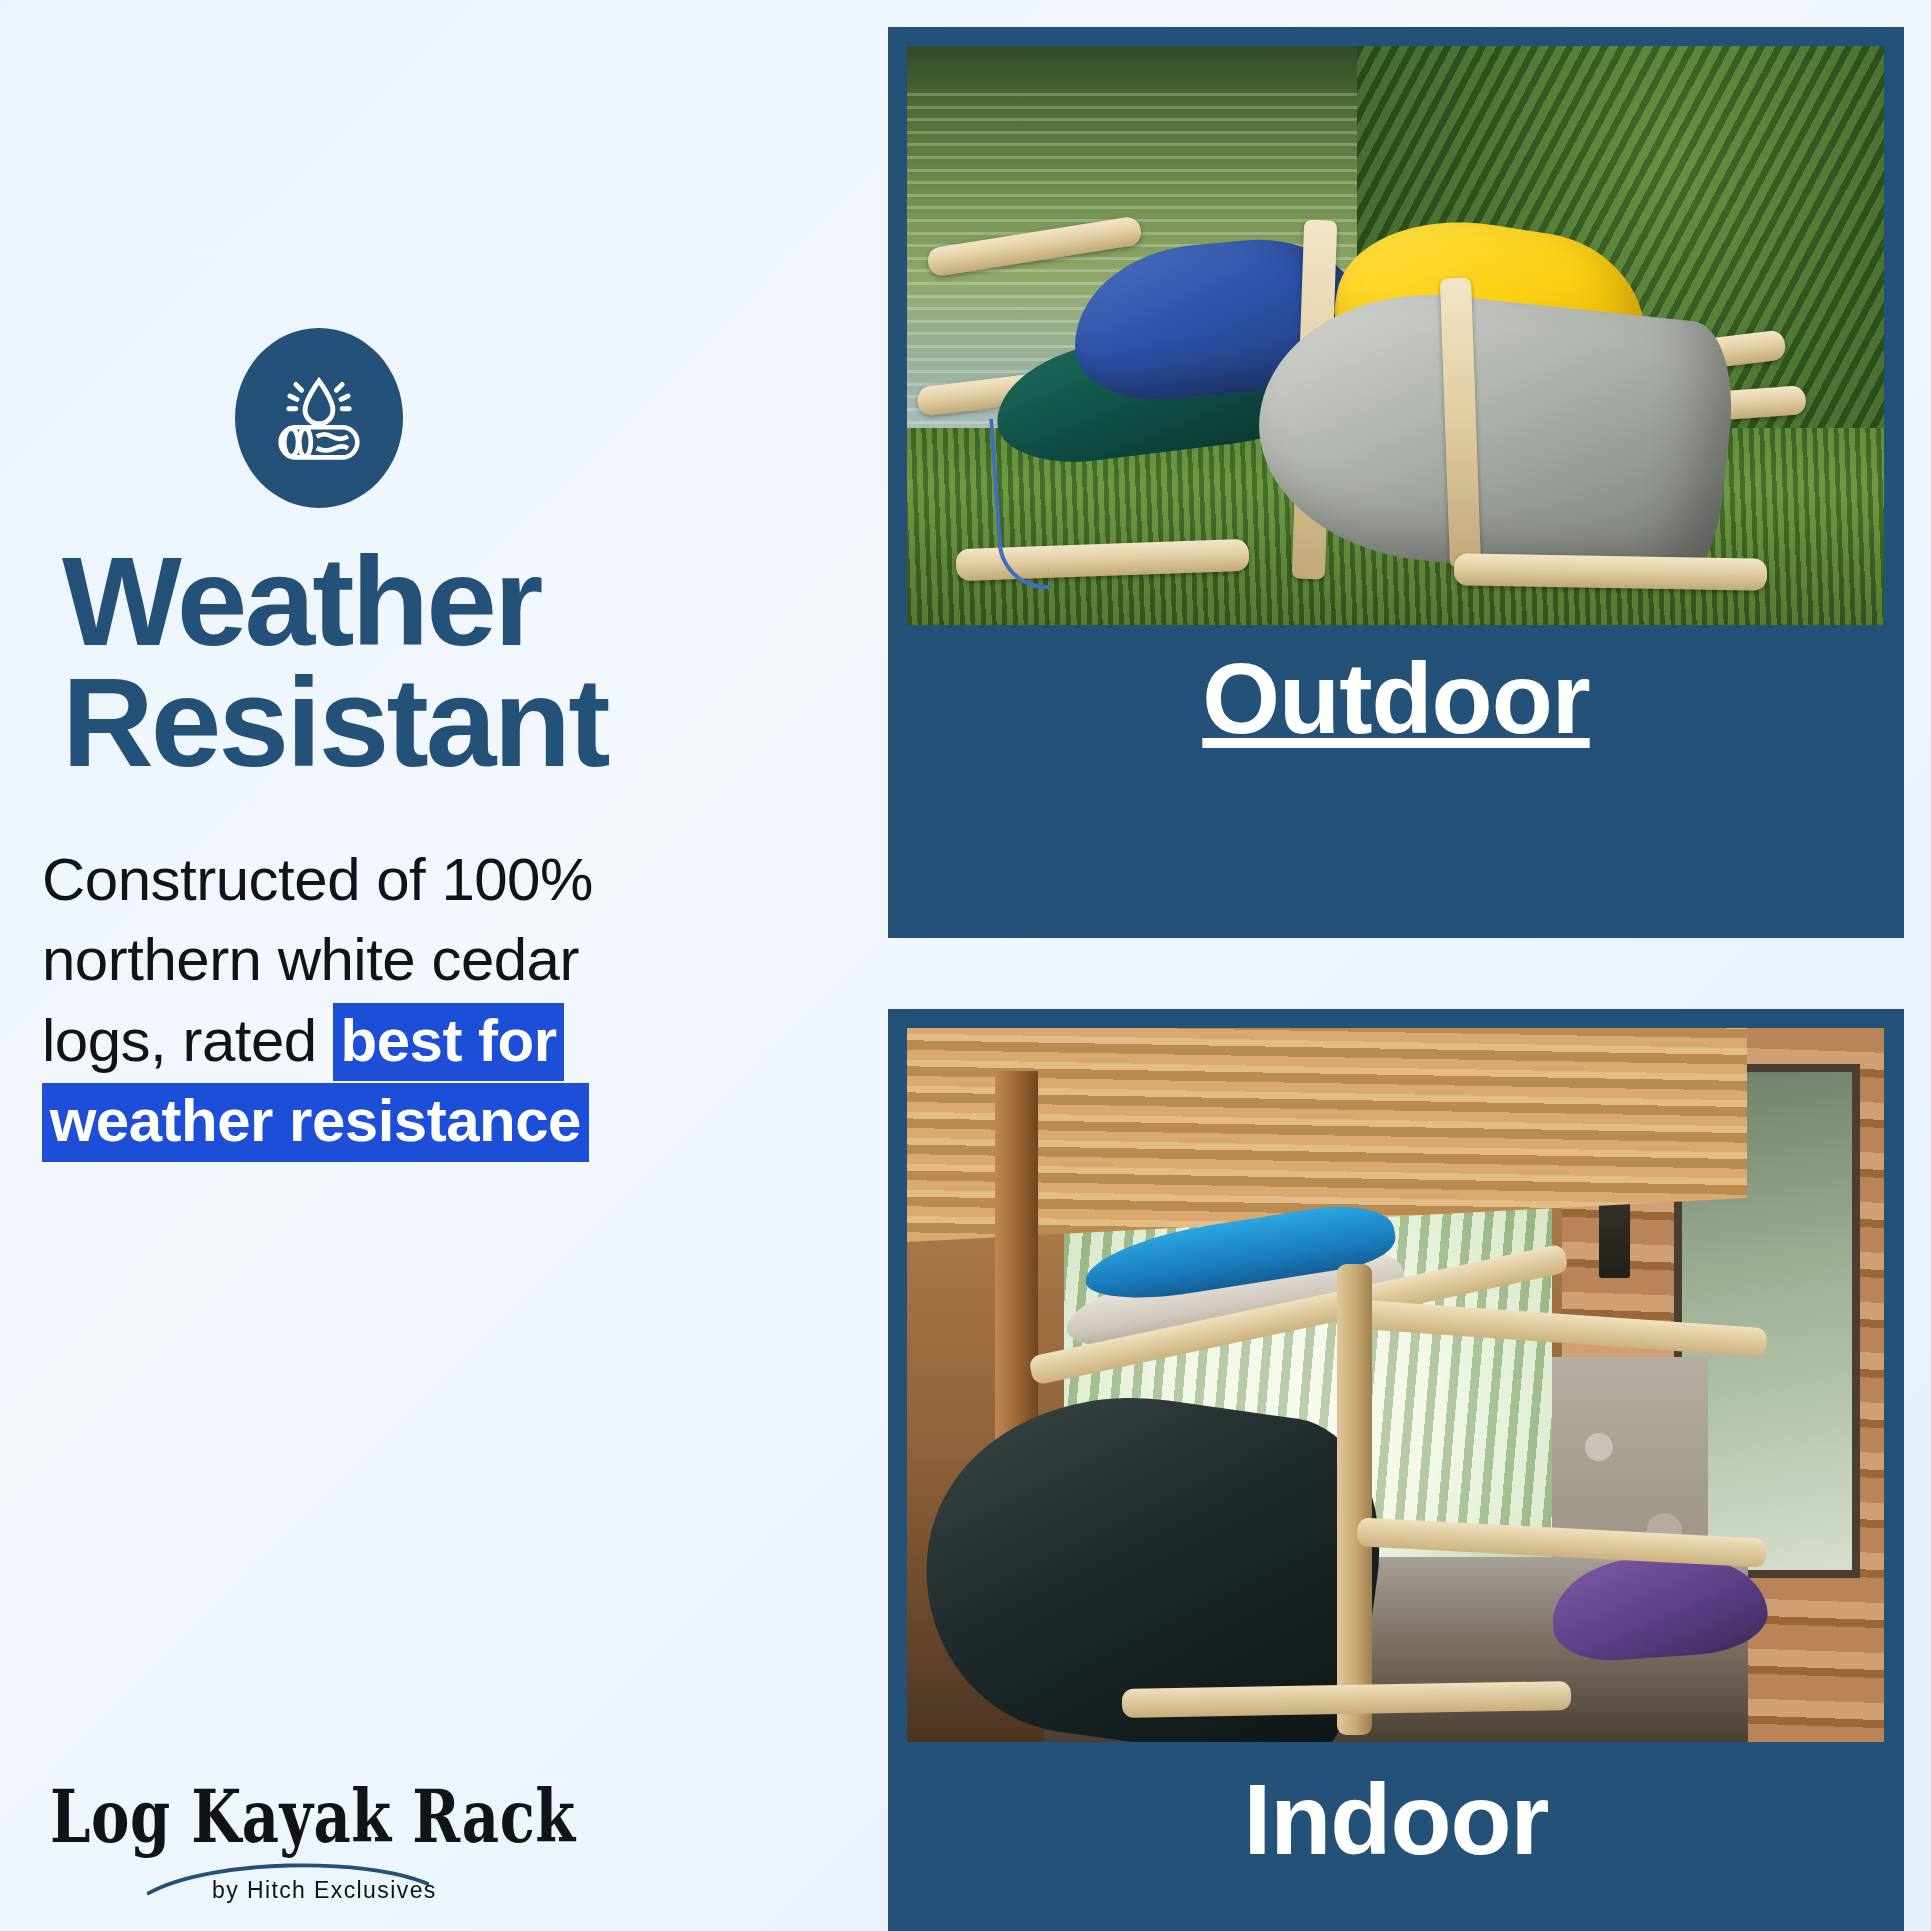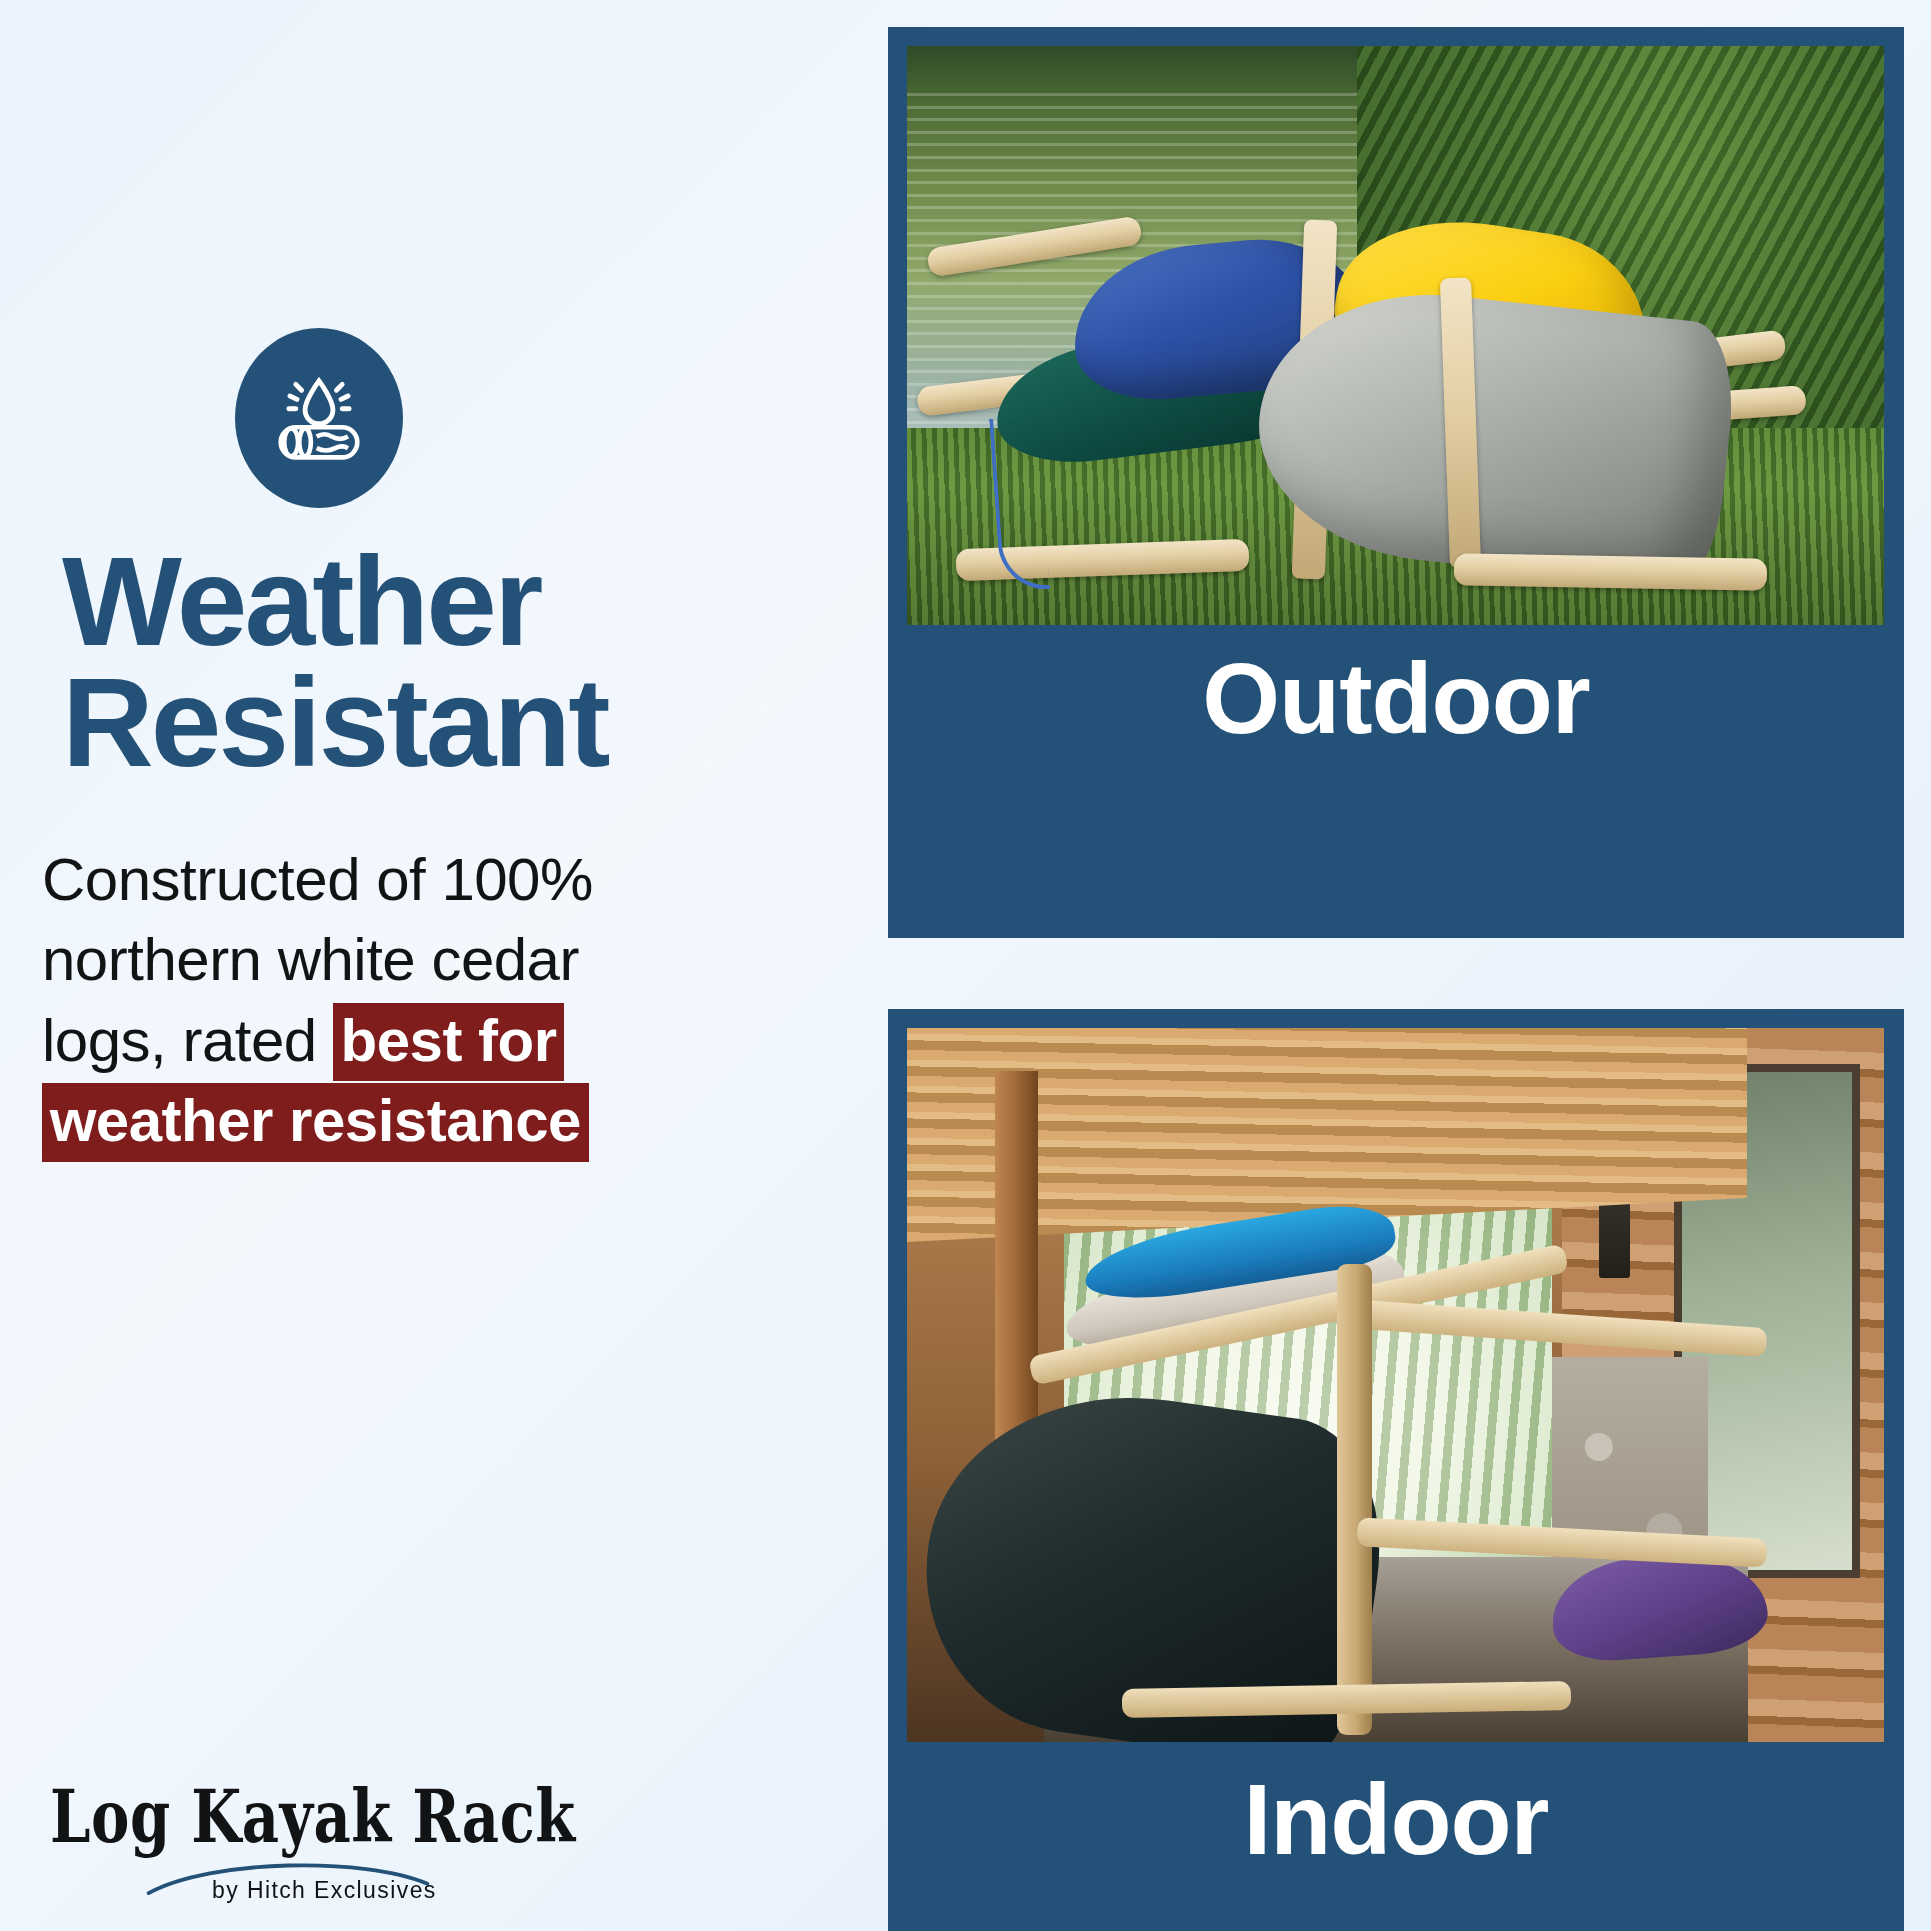--- a/index.html
+++ b/index.html
@@ -39,21 +39,21 @@
 
   #body-copy{
     position:absolute; left:42px; top:840px; width:676px;
     font-size:60px;
     line-height:1.34;
     color:#111315;
     letter-spacing:-0.5px;
   }
   #body-copy .plain{ }
   #body-copy .hilite{
-    background:#7f1d1d;
+    background:#1d4ed8;
     color:#ffffff;
     font-weight:bold;
     padding:3.9px 7.7px 7.7px 7.7px;
     box-decoration-break:clone;
     -webkit-box-decoration-break:clone;
   }
 
   
   #brand-logo{
     position:absolute; left:50px; top:1763px; width:406px; height:126px;margin-top:17px;
@@ -97,21 +97,21 @@
   #card-indoor  .photo-frame{ height:714px; }
 
   .photo-caption{
     position:absolute; left:0; width:100%;
     text-align:center;
     color:#ffffff;
     font-weight:bold;
     font-size:100px;
     letter-spacing:-1px;
   }
-  #card-outdoor .photo-caption{ top:614px; }
+  #card-outdoor .photo-caption{ top:614px;text-decoration:underline; }
   #card-indoor  .photo-caption{ top:753px; }
 
   
   .scene{ position:absolute; inset:0; }
   .lay{ position:absolute; }
 
   #p1-water{
     left:0; top:0; width:52%; height:100%;
     background:
       linear-gradient(180deg,#2f4a27 0%,#4d6b35 10%,#6e8b4a 24%,#8fa86a 40%,

